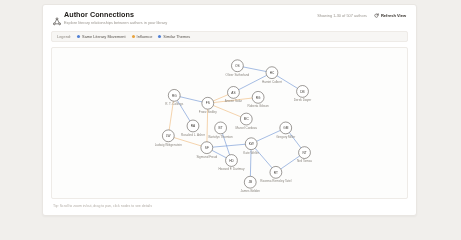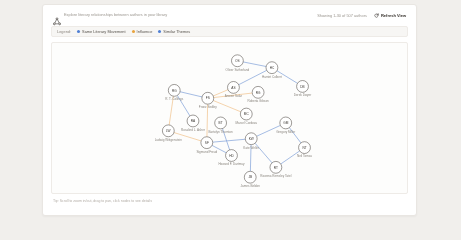--- a/index.html
+++ b/index.html
@@ -109,20 +109,21 @@
           <svg viewBox="0 0 12 12" width="8" height="9">
             <circle cx="6" cy="2" r="1.4" fill="none" stroke="#3c3834" stroke-width="1"></circle>
             <circle cx="2" cy="9.5" r="1.4" fill="none" stroke="#3c3834" stroke-width="1"></circle>
             <circle cx="10" cy="9.5" r="1.4" fill="none" stroke="#3c3834" stroke-width="1"></circle>
             <line x1="5.2" y1="3.2" x2="2.8" y2="8.3" stroke="#3c3834" stroke-width="0.9"></line>
             <line x1="6.8" y1="3.2" x2="9.2" y2="8.3" stroke="#3c3834" stroke-width="0.9"></line>
             <line x1="3.5" y1="9.5" x2="8.5" y2="9.5" stroke="#3c3834" stroke-width="0.9"></line>
           </svg>
         </span>
         <div>
+          <div class="page-title">Author Connections</div>
           <div class="page-sub">Explore literary relationships between authors in your library</div>
         </div>
       </div>
       <div class="header-right">
         <span class="showing-text">Showing 1-30 of 507 authors</span>
         <button class="refresh-btn">
           <span class="refresh-icon">
             <svg viewBox="0 0 12 12" width="5" height="5">
               <path d="M10 5.2A4.1 4.1 0 1 0 9.4 8.4" fill="none" stroke="#36312c" stroke-width="1.3" stroke-linecap="round"></path>
               <polyline points="10.4,1.8 10.2,5.1 7,4.8" fill="none" stroke="#36312c" stroke-width="1.3" stroke-linecap="round" stroke-linejoin="round"></polyline>

